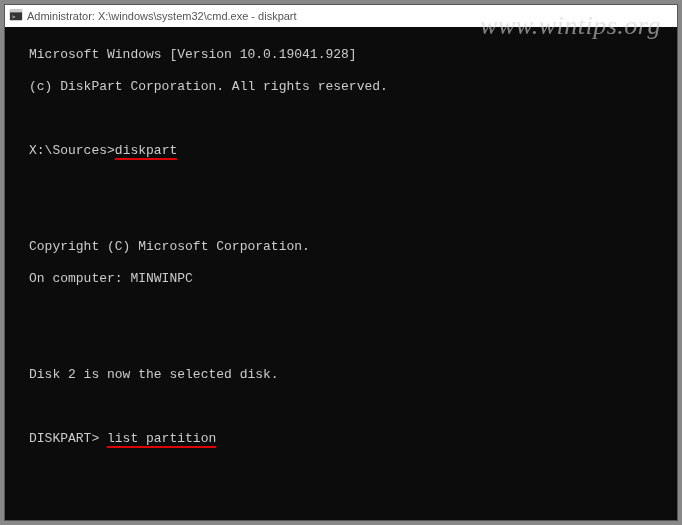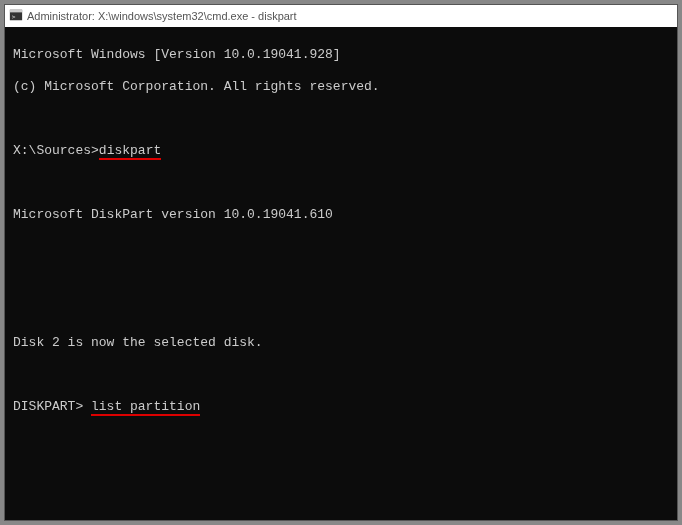--- a/index.html
+++ b/index.html
@@ -27,21 +27,21 @@
     font-family: 'Segoe UI', Tahoma, sans-serif;
     font-size: 11px;
     color: #555;
     gap: 4px;
   }
   .titlebar svg { width: 14px; height: 14px; }
   .terminal {
     flex: 1;
     background: #0c0c0c;
     color: #ccc;
-    padding: 4px 8px;
+    padding: 4px 24px;
     white-space: pre;
     line-height: 16px;
     overflow: hidden;
     position: relative;
   }
   .underline-red {
     border-bottom: 2px solid #d00;
     padding-bottom: 0px;
   }
   .watermark {
@@ -67,26 +67,27 @@
           <rect x="1" y="2" width="14" height="12" fill="#333"></rect>
           <rect x="1" y="2" width="14" height="3" fill="#ccc"></rect>
           <text x="3" y="12" font-size="7" fill="#ccc" font-family="monospace">&gt;_</text>
         </svg>
     </span>
     <span>Administrator: X:\windows\system32\cmd.exe - diskpart</span>
   </div>
 
   <div class="terminal">
 <span class="line">Microsoft Windows [Version 10.0.19041.928]</span>
-<span class="line">(c) Microsoft Corporation. All rights reserved.</span>
+<span class="line">(c) DiskPart Corporation. All rights reserved.</span>
 <span class="line"> </span>
 <span class="line"><span>X:\Sources&gt;</span><span class="underline-red">diskpart</span></span>
 <span class="line"> </span>
-<span class="line">Microsoft DiskPart version 10.0.19041.610</span>
 <span class="line"> </span>
+<span class="line">Copyright (C) Microsoft Corporation.</span>
+<span class="line">On computer: MINWINPC</span>
 <span class="line"> </span>
 <span class="line"> </span>
 <span class="line">Disk 2 is now the selected disk.</span>
 <span class="line"> </span>
 <span class="line"><span>DISKPART&gt; </span><span class="underline-red">list partition</span></span>
 
 
 
 
 
@@ -98,13 +99,14 @@
 
 
 
 
 
 
 
 
   </div>
 
+  <div class="watermark">www.wintips.org</div>
 </div>
 
 </body></html>

